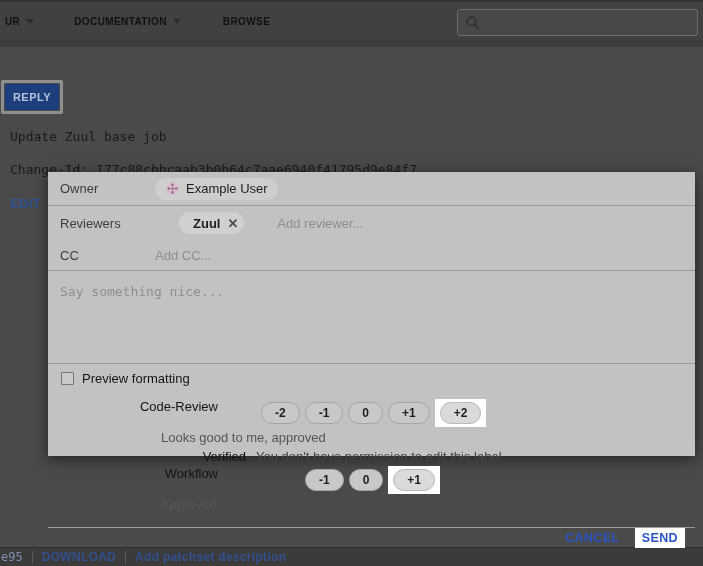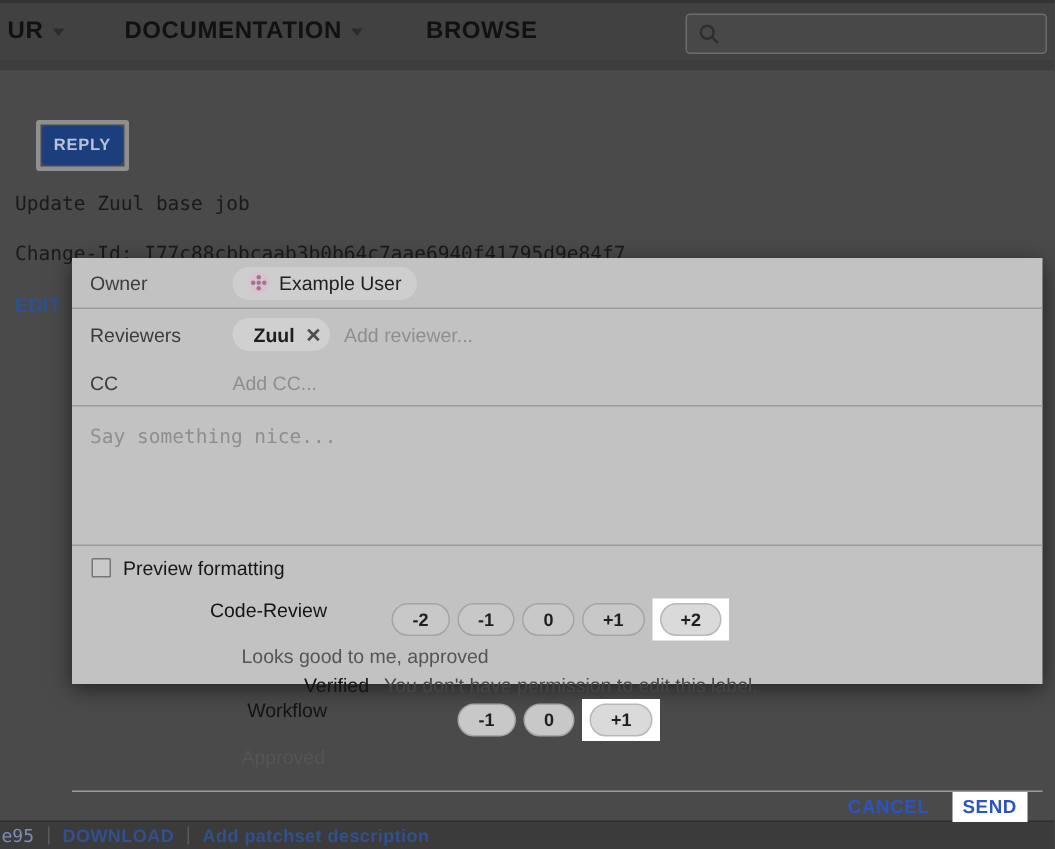--- a/index.html
+++ b/index.html
@@ -3,34 +3,34 @@
 <meta charset="utf-8">
 <style>
   * { margin:0; padding:0; box-sizing:border-box; }
   html,body { width:703px; height:566px; overflow:hidden; }
   body { font-family:"Liberation Sans", sans-serif; background:#4a4a4a; position:relative; }
   .screen { position:absolute; inset:0; width:703px; height:566px; background:#4a4a4a; }
 
   
   .header { position:absolute; left:0; top:0; width:703px; height:40px;
             background:#414141; border-top:2px solid #333; display:flex; align-items:center; }
-  .nav-item { display:flex; align-items:center; gap:6px; color:#111; font-size:16px;
+  .nav-item { display:flex; align-items:center; gap:6px; color:#111; font-size:10px;
               font-weight:700; letter-spacing:.4px; cursor:pointer; }
   .nav-ur { margin-left:5px; }
   .nav-doc { margin-left:40px; }
   .nav-browse { margin-left:42px; }
   .caret { width:0; height:0; border-left:4px solid transparent; border-right:4px solid transparent;
            border-top:5px solid #2c2c2c; display:inline-block; }
   .searchbox { position:absolute; left:457px; top:7px; width:241px; height:27px;
                background:#484848; border:1px solid #6c6c6c; border-radius:3px;
                display:flex; align-items:center; padding-left:7px; }
   .header-sub { position:absolute; left:0; top:40px; width:703px; height:7px; background:#3d3d3d; }
 
   
-  .reply-ring { position:absolute; left:24px; top:80px; border:3px solid #8f8f8f;
+  .reply-ring { position:absolute; left:1px; top:80px; border:3px solid #8f8f8f;
                 border-radius:2px; padding:1px; background:transparent; }
   .reply-btn { width:54px; height:26px; background:#1d3e7d; border:none; border-radius:3px;
                color:#b7c3d9; font-family:"Liberation Sans",sans-serif; font-size:11px;
                font-weight:600; letter-spacing:.5px; cursor:pointer; }
   .commit-line { position:absolute; left:10px; font-family:"DejaVu Sans Mono", monospace;
                  font-size:13px; color:#1a1a1a; white-space:pre; }
   .commit-title { top:129px; }
   .commit-cid { top:162px; }
   .edit-link { position:absolute; left:10px; top:196px; color:#2d5191; font-size:13px;
                font-weight:700; letter-spacing:.3px; cursor:pointer; }
@@ -42,21 +42,21 @@
   .sha-frag { color:#7f8fb3; font-family:"DejaVu Sans Mono", monospace; margin-left:1px; }
   .bar-sep { width:1px; height:12px; background:#5a5a5a; margin:0 9px; }
   .bar-link { color:#32508e; font-weight:700; letter-spacing:.3px; cursor:pointer; white-space:nowrap;text-align:center; }
 
   
   .dialog { position:absolute; left:48px; top:172px; width:647px; height:284px;
             background:#c2c2c2; box-shadow:0 3px 14px rgba(0,0,0,.55); z-index:10;
             color:#2a2a2a; font-size:13px; }
   .drow { display:flex; align-items:center; padding-left:12px; }
   .drow-owner { height:34px; border-bottom:1px solid #9b9b9b; }
-  .drow-reviewers { height:34px; }
+  .drow-reviewers { height:34px;gap:24px; }
   .drow-cc { height:31px; border-bottom:1px solid #9b9b9b; }
   .dlabel { width:95px; color:#3c3c3c; flex:none; }
   .chip { display:inline-flex; align-items:center; gap:6px; height:22px; padding:0 10px;
           background:#cecece; border-radius:11px; color:#1e1e1e; cursor:pointer; }
   .chip-zuul { font-weight:700; padding:0 6px 0 14px; background:#d0d0d0; }
   .chip-x { font-weight:700; color:#4d4d4d; font-size:13px; cursor:pointer; margin-left:1px; }
   .placeholder { color:#8e8e8e; }
   .ph-input { margin-left:9px; cursor:text; }
   .msg-area { height:93px; border-bottom:1px solid #9b9b9b; padding:13px 0 0 12px;
               font-family:"DejaVu Sans Mono", monospace; font-size:13px; color:#7d7d7d; cursor:text; }

